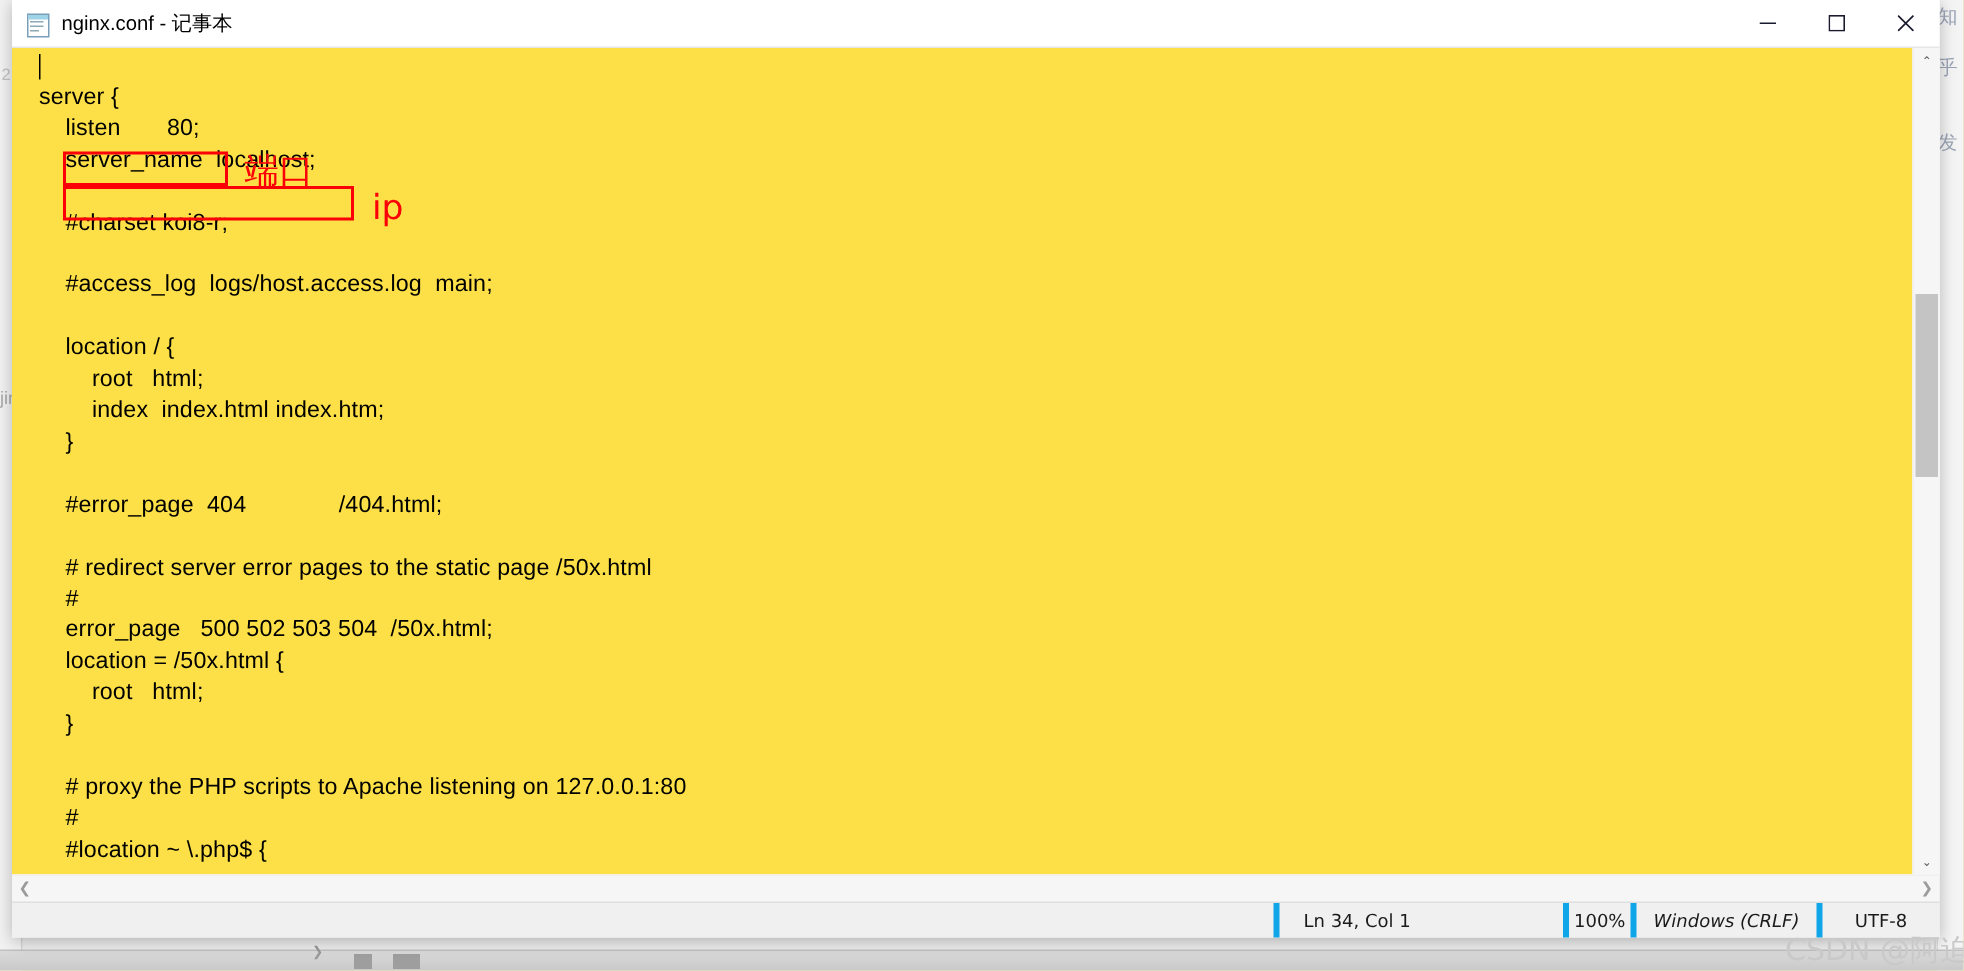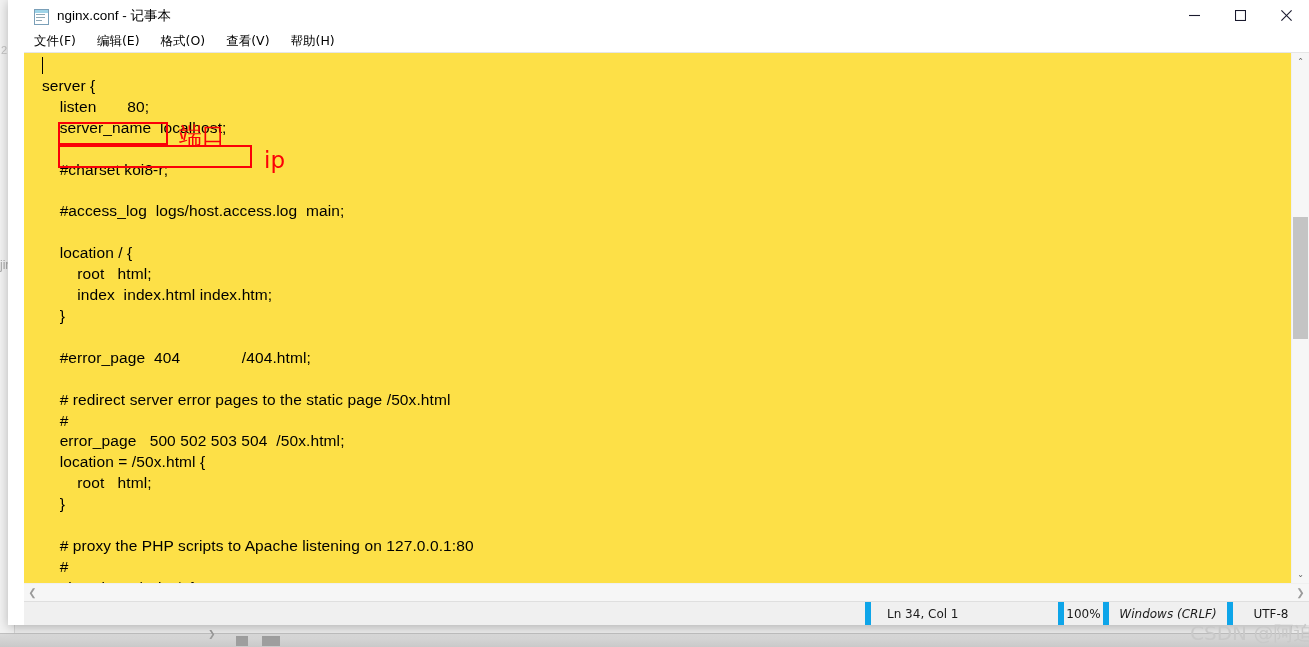--- a/index.html
+++ b/index.html
@@ -89,21 +89,20 @@
   #notepad {
     position: absolute;
     left: 8px;
     top: 0px;
     width: 1285px;
     height: 625px;
     background: #ffffff;
     box-shadow: 0 2px 10px rgba(0,0,0,0.25);
     display: flex;
     flex-direction: column;
-    padding-left: 16px;
   }
 
   
   .titlebar {
     height: 31px;
     background: #ffffff;
     display: flex;
     align-items: center;
     flex: none;
     position: relative;
@@ -269,21 +268,21 @@
     align-items: stretch;
     justify-content: flex-end;
     font-size: 12px;
     color: #1a1a1a;
     font-family: "DejaVu Sans", "Liberation Sans", sans-serif;
     position: relative;
   }
   .sb-cell {
     display: flex;
     align-items: center;
-    border-left: 6px solid #0ea5e9;
+    border-left: 4px solid #0ea5e9;
     box-sizing: border-box;
     white-space: nowrap;
   }
   .sb-ln    { width: 145px; padding-left: 16px; }
   .sb-zoom  { width: 45px;  justify-content: center; margin-left: 48px; }
   .sb-eol   { width: 124px; justify-content: center; font-style: italic; }
   .sb-enc   { width: 82px;  justify-content: center; }
 
   
   .annot-box {
@@ -360,27 +359,20 @@
       </div>
       <div class="win-btn close">
         <svg width="11" height="11" viewBox="0 0 11 11">
           <line x1="0.4" y1="0.4" x2="10.6" y2="10.6" stroke="#1a1a2e" stroke-width="1.1"></line>
           <line x1="10.6" y1="0.4" x2="0.4" y2="10.6" stroke="#1a1a2e" stroke-width="1.1"></line>
         </svg>
       </div>
     </div>
   </div>
 
-  <div class="menubar">
-    <div class="menu-item">文件(F)</div>
-    <div class="menu-item">编辑(E)</div>
-    <div class="menu-item">格式(O)</div>
-    <div class="menu-item">查看(V)</div>
-    <div class="menu-item">帮助(H)</div>
-  </div>
 
   <div class="editor-wrap">
     <div class="editor">
       <div class="caret"></div>
       <pre class="code">server {
     listen       80;
     server_name  localhost;
 
     #charset koi8-r;
 

